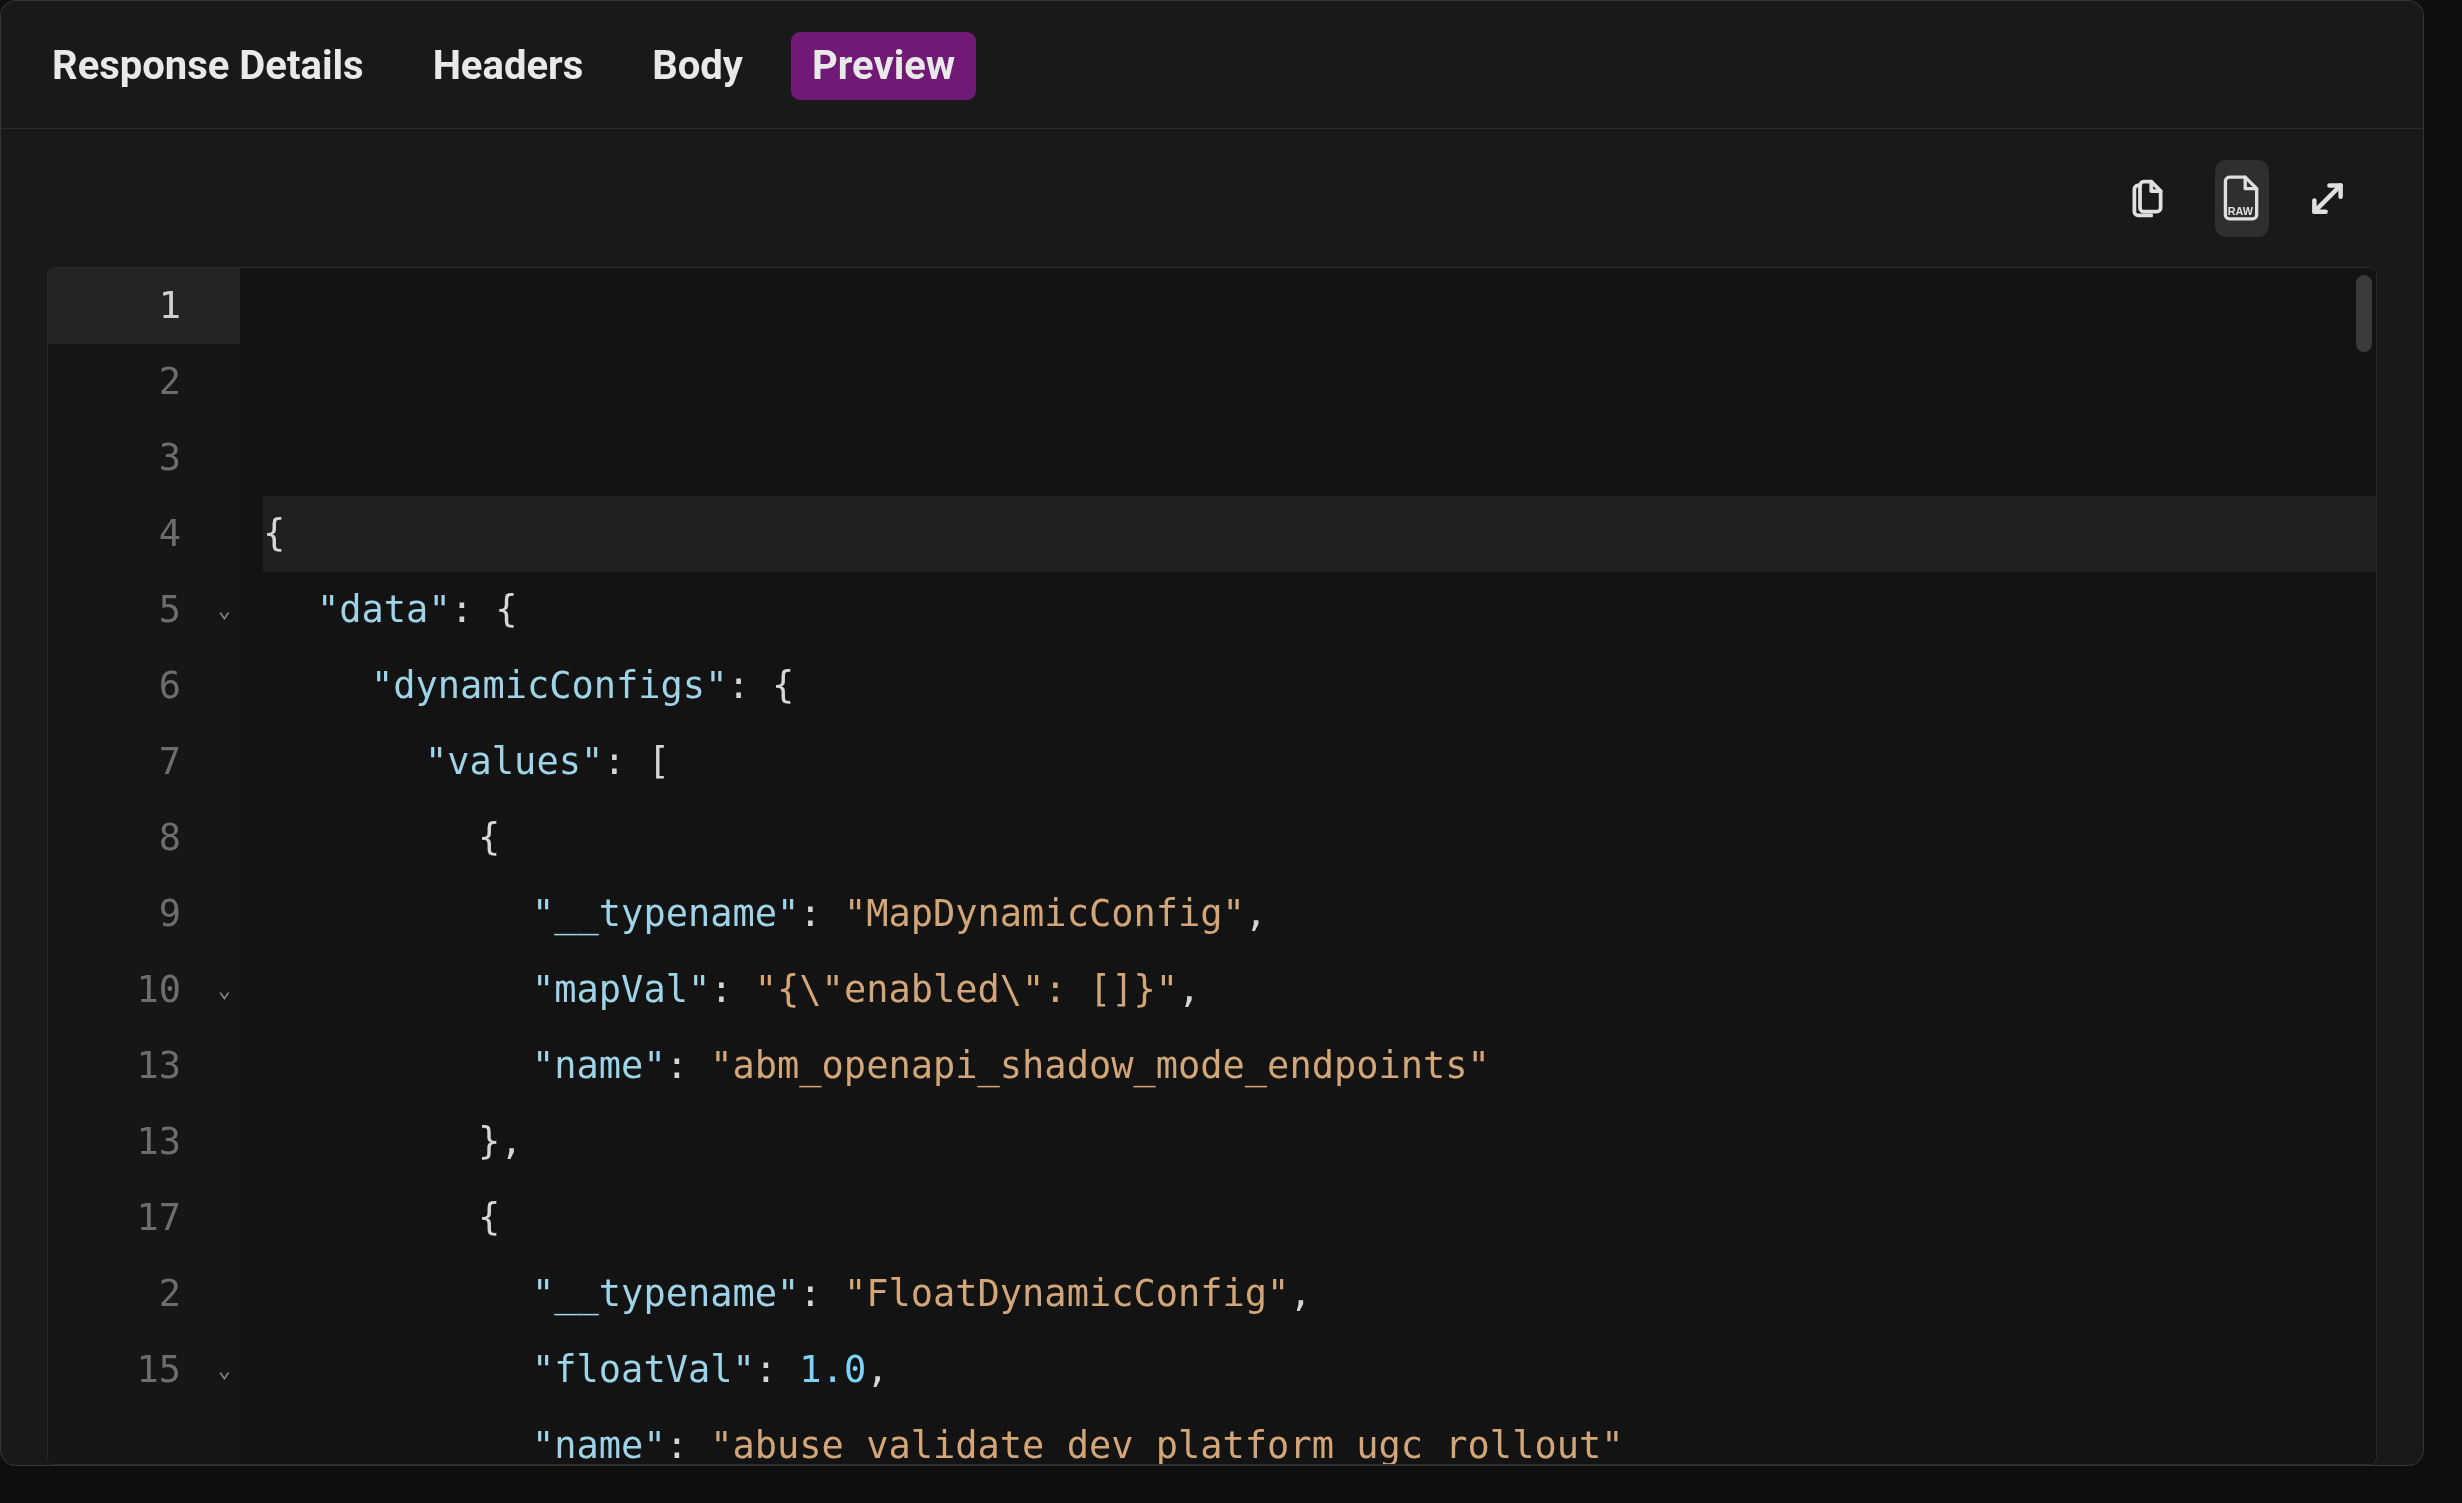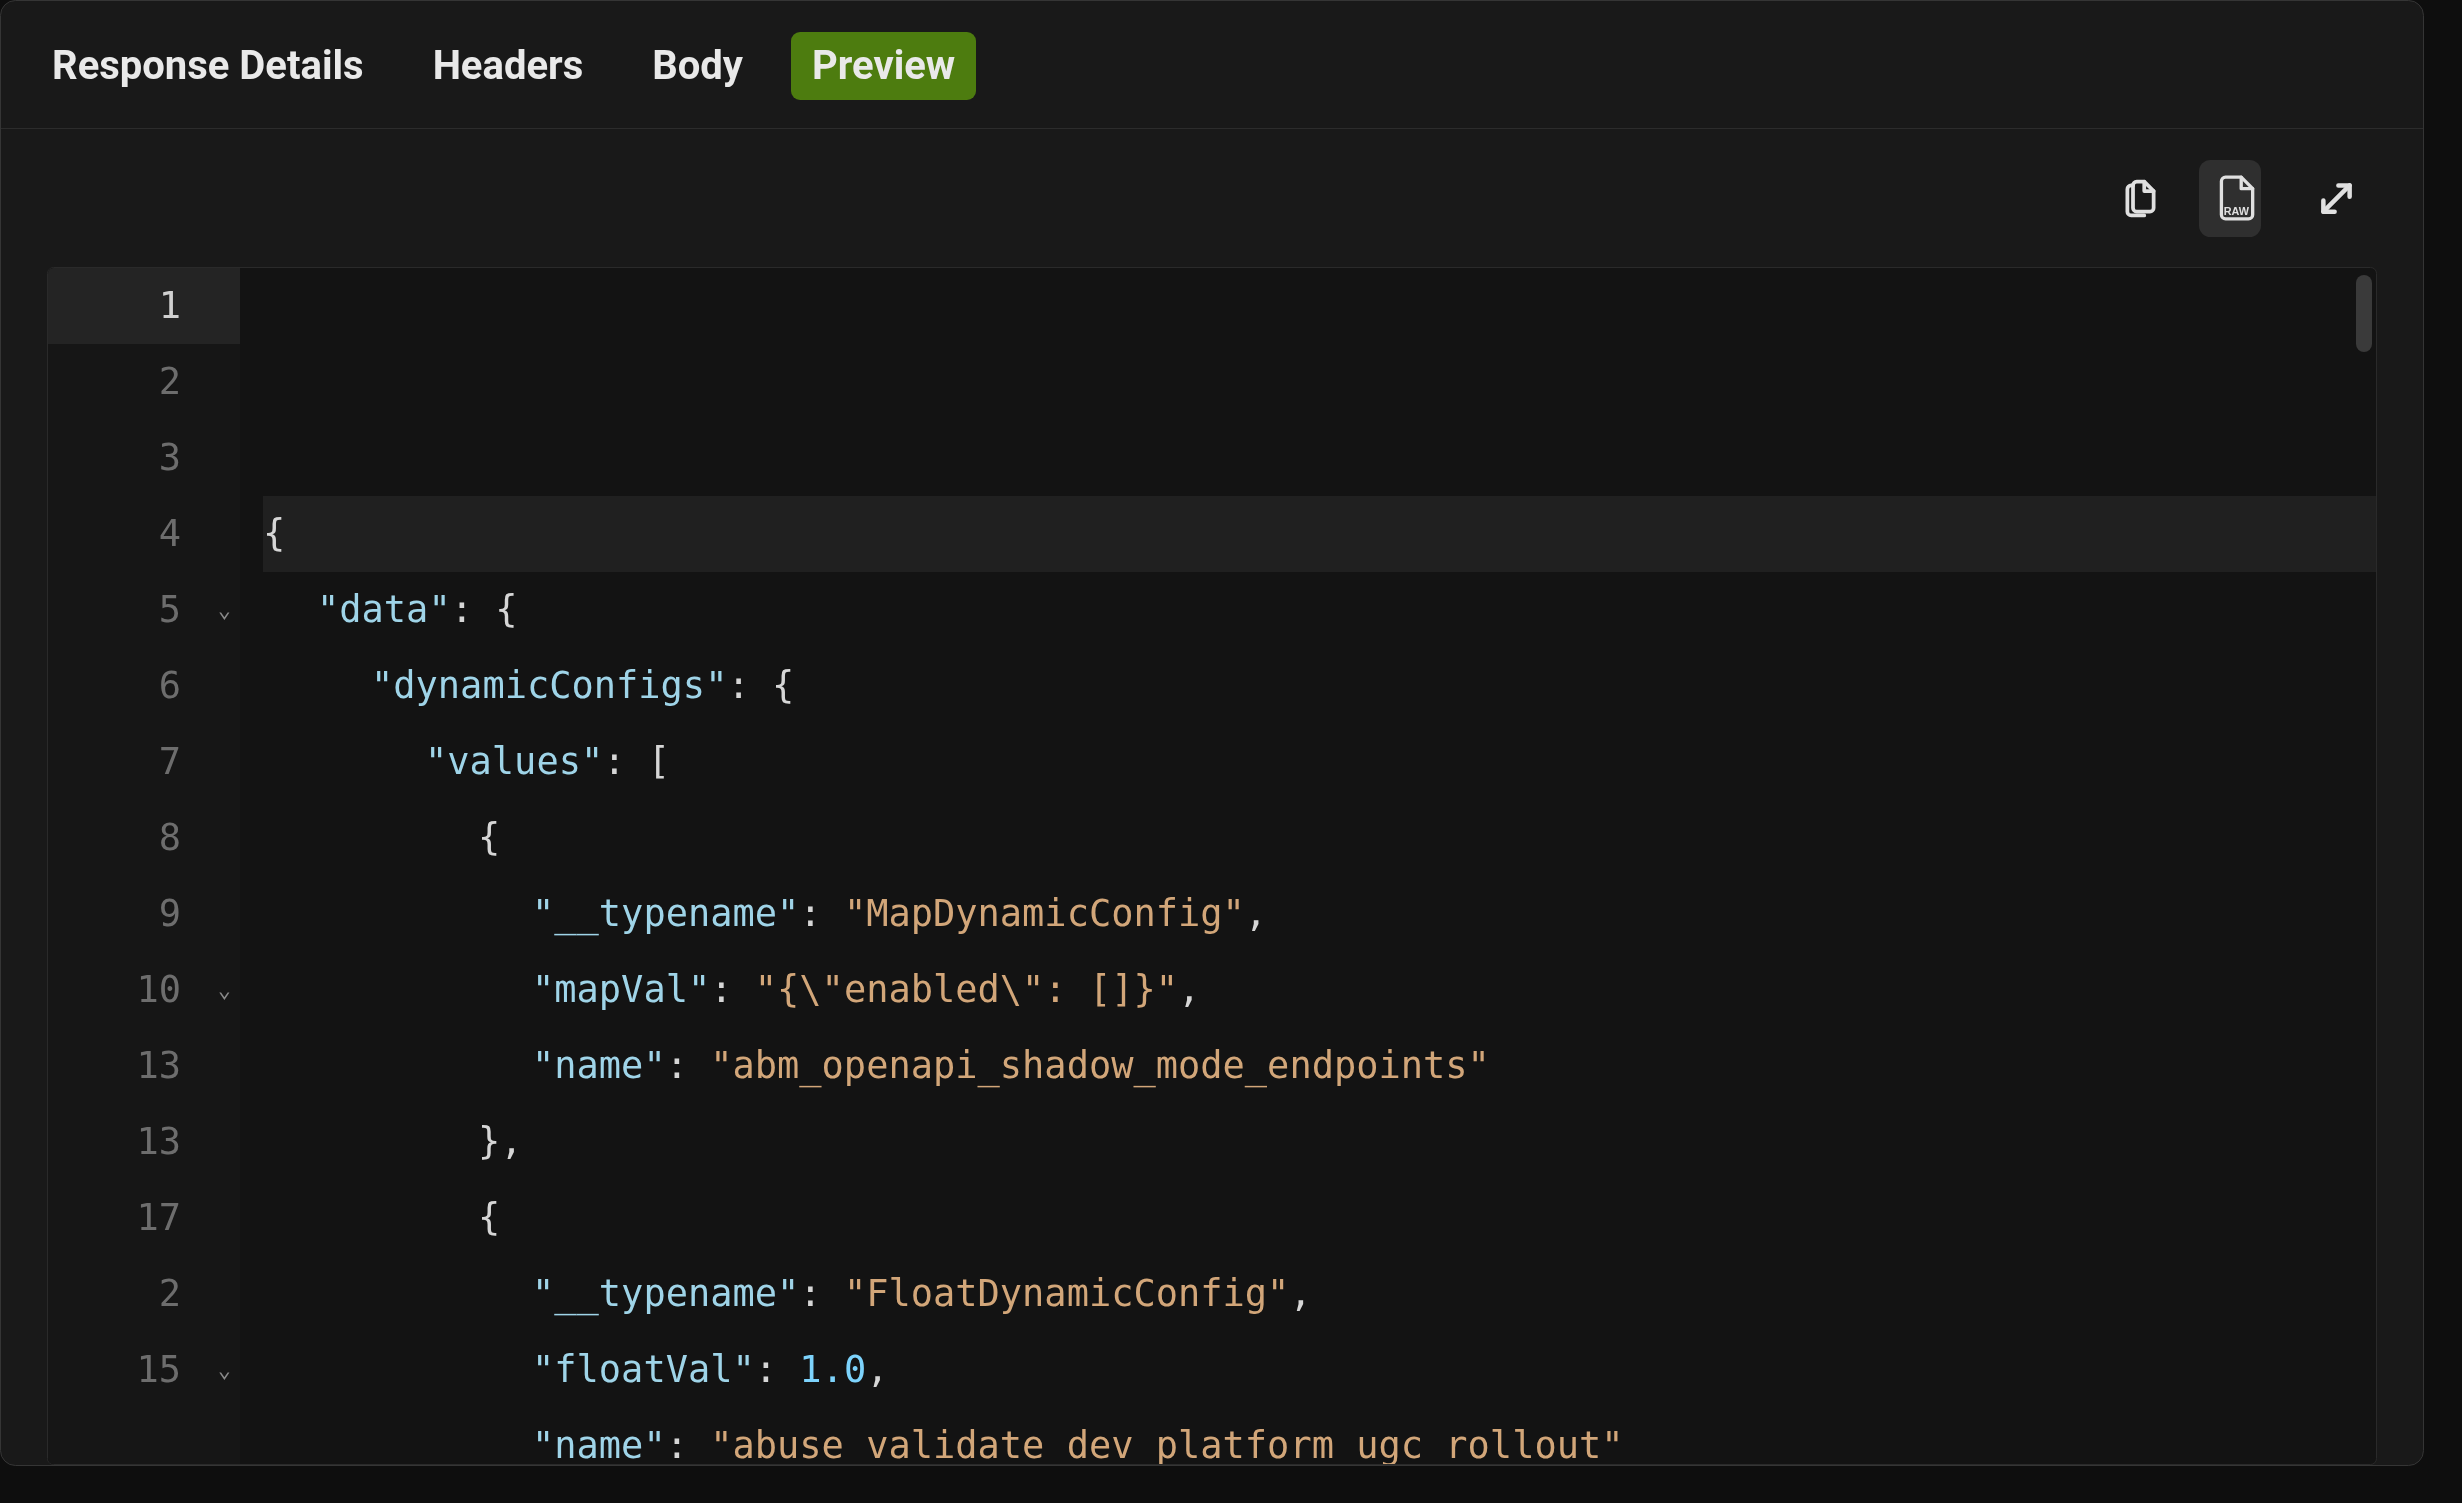--- a/index.html
+++ b/index.html
@@ -36,36 +36,36 @@
     border-radius: 9px;
     cursor: pointer;
     white-space: nowrap;
   }
   .tab.title {
     font-weight: 700;
     padding-left: 0;
     cursor: default;
   }
   .tab.active {
-    background: #4d7c0f;
+    background: #701a75;
   }
   .toolbar {
     display: flex;
     justify-content: flex-end;
     align-items: center;
     gap: 36px;
     padding: 31px 64px 15.4px 64px;
   }
   .icon-btn {
-    width: 62px;
+    width: 54px;
     height: 77px;
     border-radius: 11.5px;
     display: flex;
     align-items: center;
-    justify-content: flex-end;
+    justify-content: flex-start;
     cursor: pointer;
     color: #e0e0e0;
   }
   .icon-btn.active {
     background: #2f2f2f;
   }
   .icon-btn svg { width: 45px; height: 45px; }
   .icon-btn.raw svg { width: 50px; height: 50px; }
   .editor {
     flex: 1;

